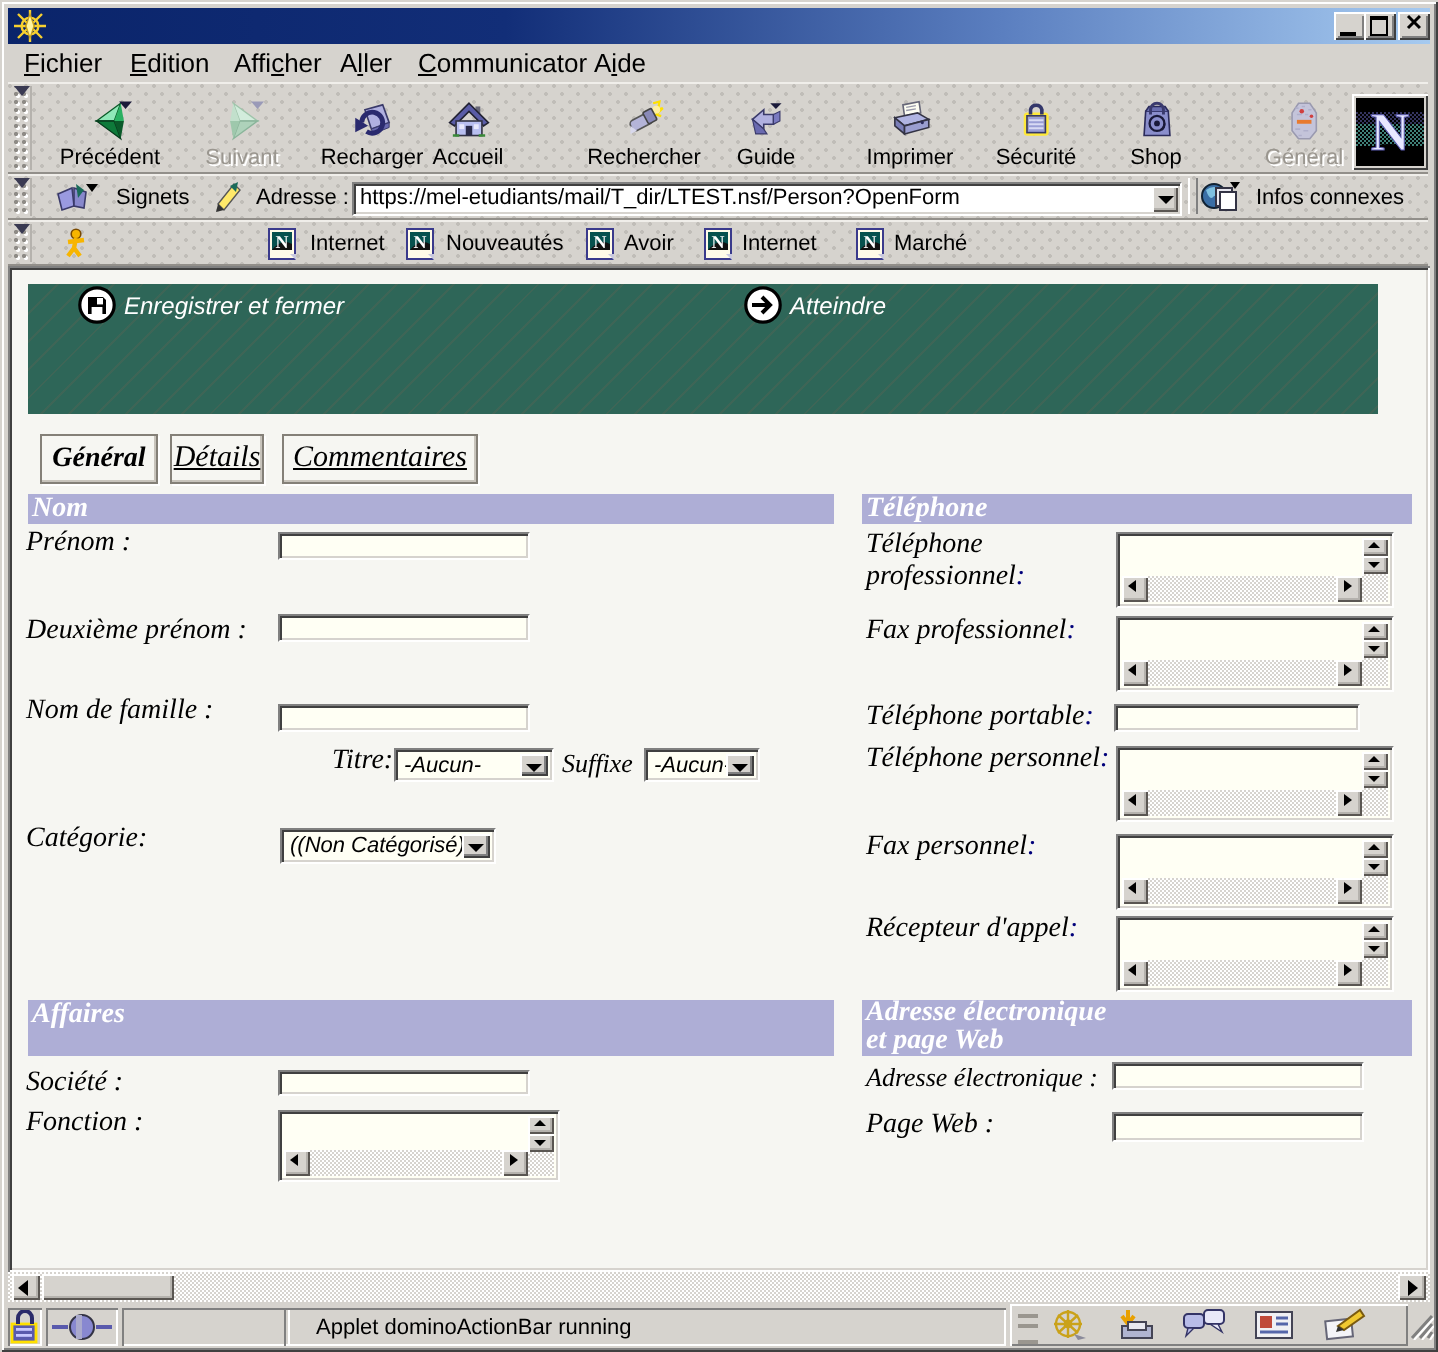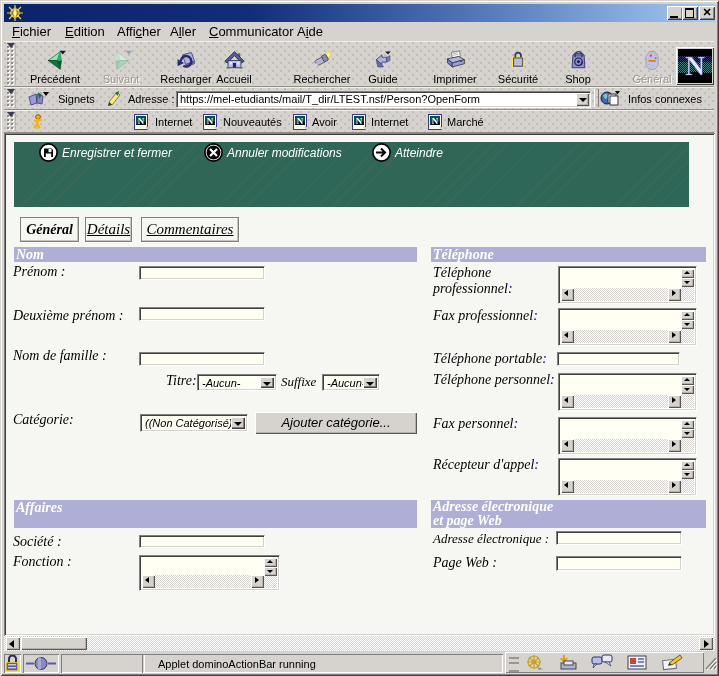--- a/index.html
+++ b/index.html
@@ -311,28 +311,20 @@
       background-image:repeating-linear-gradient(135deg, rgba(160,95,75,0.14) 0px, rgba(160,95,75,0.14) 1px, transparent 1px, transparent 10px);">
       <div class="abt" style="left:25px;">
         <svg width="19" height="19" viewBox="0 0 19 19">
             <circle cx="9.5" cy="9.5" r="8.6" fill="#fff" stroke="#000" stroke-width="1.6"></circle>
             <path d="M5 5.5 L12.5 5.5 L14 7 L14 14 L5 14 Z" fill="#000"></path>
             <rect x="9.5" y="6" width="3" height="3.2" fill="#fff"></rect>
             <rect x="6.8" y="10.5" width="5.4" height="3.5" fill="#fff"></rect>
           </svg>
         <span>Enregistrer et fermer</span>
       </div>
-      <div class="abt" style="left:190px;">
-        <svg width="19" height="19" viewBox="0 0 19 19">
-            <circle cx="9.5" cy="9.5" r="8.6" fill="#fff" stroke="#000" stroke-width="1.6"></circle>
-            <circle cx="9.5" cy="9.5" r="7" fill="#000"></circle>
-            <path d="M6 6 L13 13 M13 6 L6 13" stroke="#fff" stroke-width="2.2"></path>
-          </svg>
-        <span>Annuler modifications</span>
-      </div>
       <div class="abt" style="left:358px;">
         <svg width="19" height="19" viewBox="0 0 19 19">
             <circle cx="9.5" cy="9.5" r="8.6" fill="#fff" stroke="#000" stroke-width="1.6"></circle>
             <path d="M4 9.5 L12 9.5 M9 5.5 L13 9.5 L9 13.5" stroke="#000" stroke-width="2" fill="none"></path>
           </svg>
         <span>Atteindre</span>
       </div>
     </div>
 
     <div class="tab" style="left:16px;width:57px;font-weight:bold;font-size:14px;">Général</div>
@@ -356,21 +348,20 @@
     <div class="lbl" style="left:277px;top:241px;font-size:13px;">Suffixe</div>
     <div class="sel" style="left:318px;top:241px;width:56px;height:15px;">
         <span class="txt">-Aucun-</span>
         <div class="arr"></div>
       </div>
     <div class="lbl" style="left:9px;top:279px;">Catégorie:</div>
     <div class="sel" style="left:136px;top:281px;width:106px;height:16px;">
         <span class="txt">((Non Catégorisé)</span>
         <div class="arr"></div>
       </div>
-    <div class="sbb" style="left:251px;top:279px;width:162px;height:22px;background:#d6d3ce;text-align:center;font-size:13px;line-height:21px;">Ajouter catégorie...</div>
 
     <div class="hdr" style="left:10px;top:367px;width:403px;height:28px;"><span>Affaires</span></div>
     <div class="lbl" style="left:9px;top:401px;">Société :</div>
     <div class="inp" style="left:135px;top:402px;width:124px;height:11px;"></div>
     <div class="lbl" style="left:9px;top:421px;">Fonction :</div>
     <div class="ta" id="taF" style="left:135px;top:422px;width:139px;height:34px;">
         <div class="tav">
           <div class="sbb u">
             <i class="tri tu"></i>
           </div>

